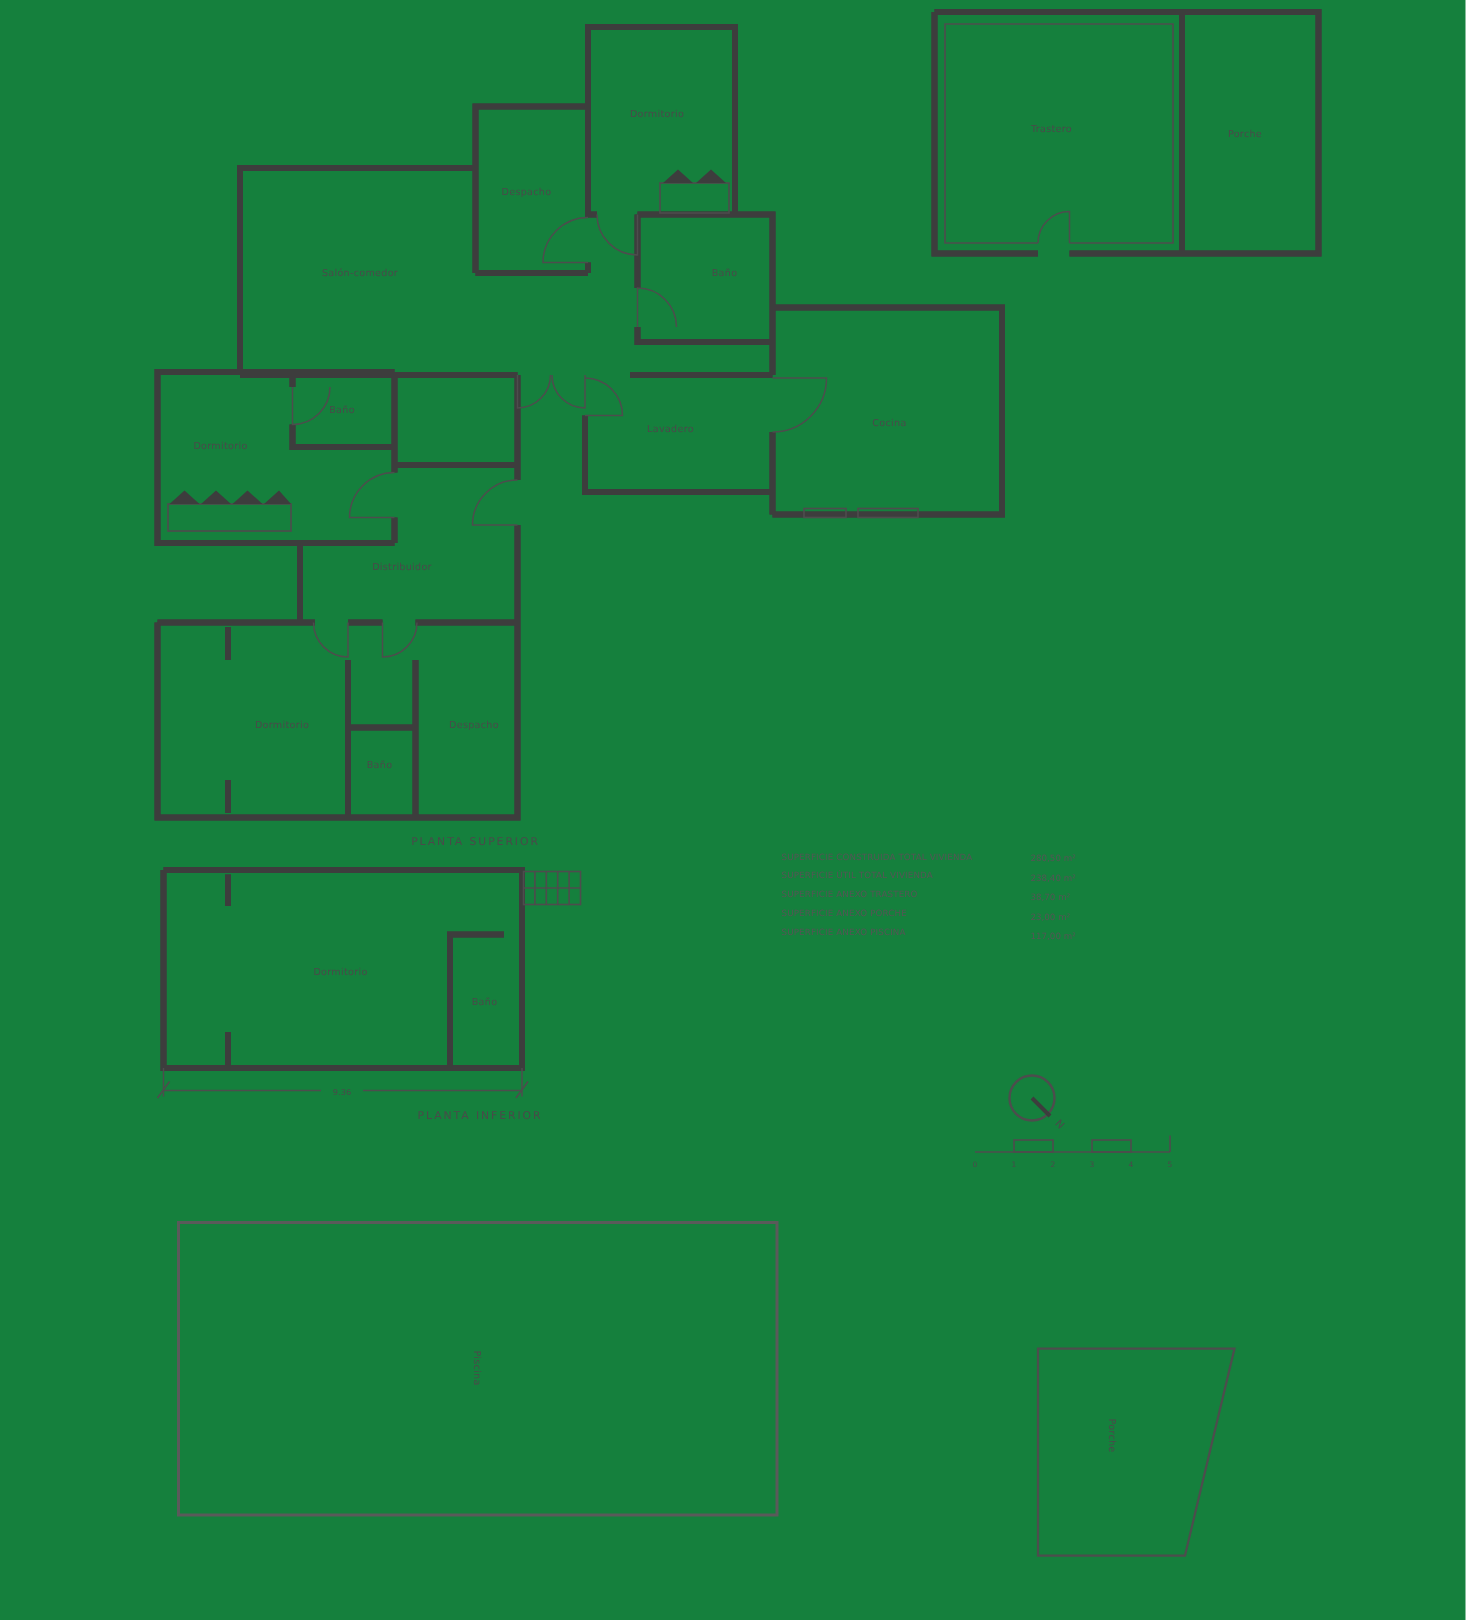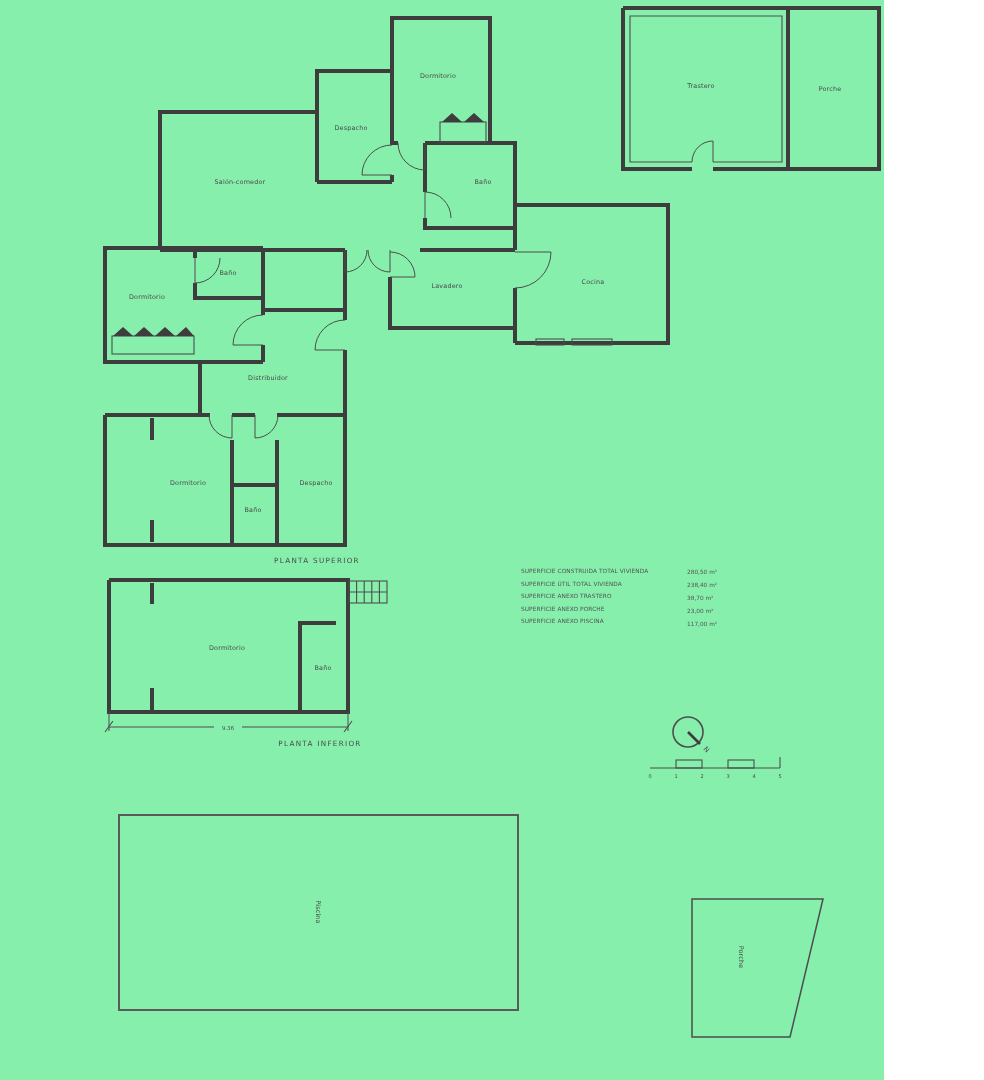--- a/index.html
+++ b/index.html
@@ -1,19 +1,19 @@
 <!DOCTYPE html>
 <html><head>
 <meta charset="utf-8">
 <style>
   html,body{margin:0;padding:0;background:#ffffff;}
   .canvas{
     position:relative;
-    width:884px;height:1080px;
-    background:#86efac;
+    width:977px;height:1080px;
+    background:#15803d;
     font-family:"DejaVu Sans", sans-serif;
     overflow:hidden;
   }
   svg{display:block;}
   .wall-outer{fill:none;stroke:#3d3d3d;stroke-width:4;stroke-linecap:butt;stroke-linejoin:miter;}
   .wall-inner{fill:none;stroke:#ffffff;stroke-width:2;stroke-linecap:butt;stroke-linejoin:miter;}
   .thin{fill:none;stroke:#4d4d4d;stroke-width:1.1;}
   .thin2{fill:none;stroke:#5a5a5a;stroke-width:2;}
   .arc{fill:none;stroke:#4d4d4d;stroke-width:1;}
   .solid{fill:#3d3d3d;stroke:none;}

